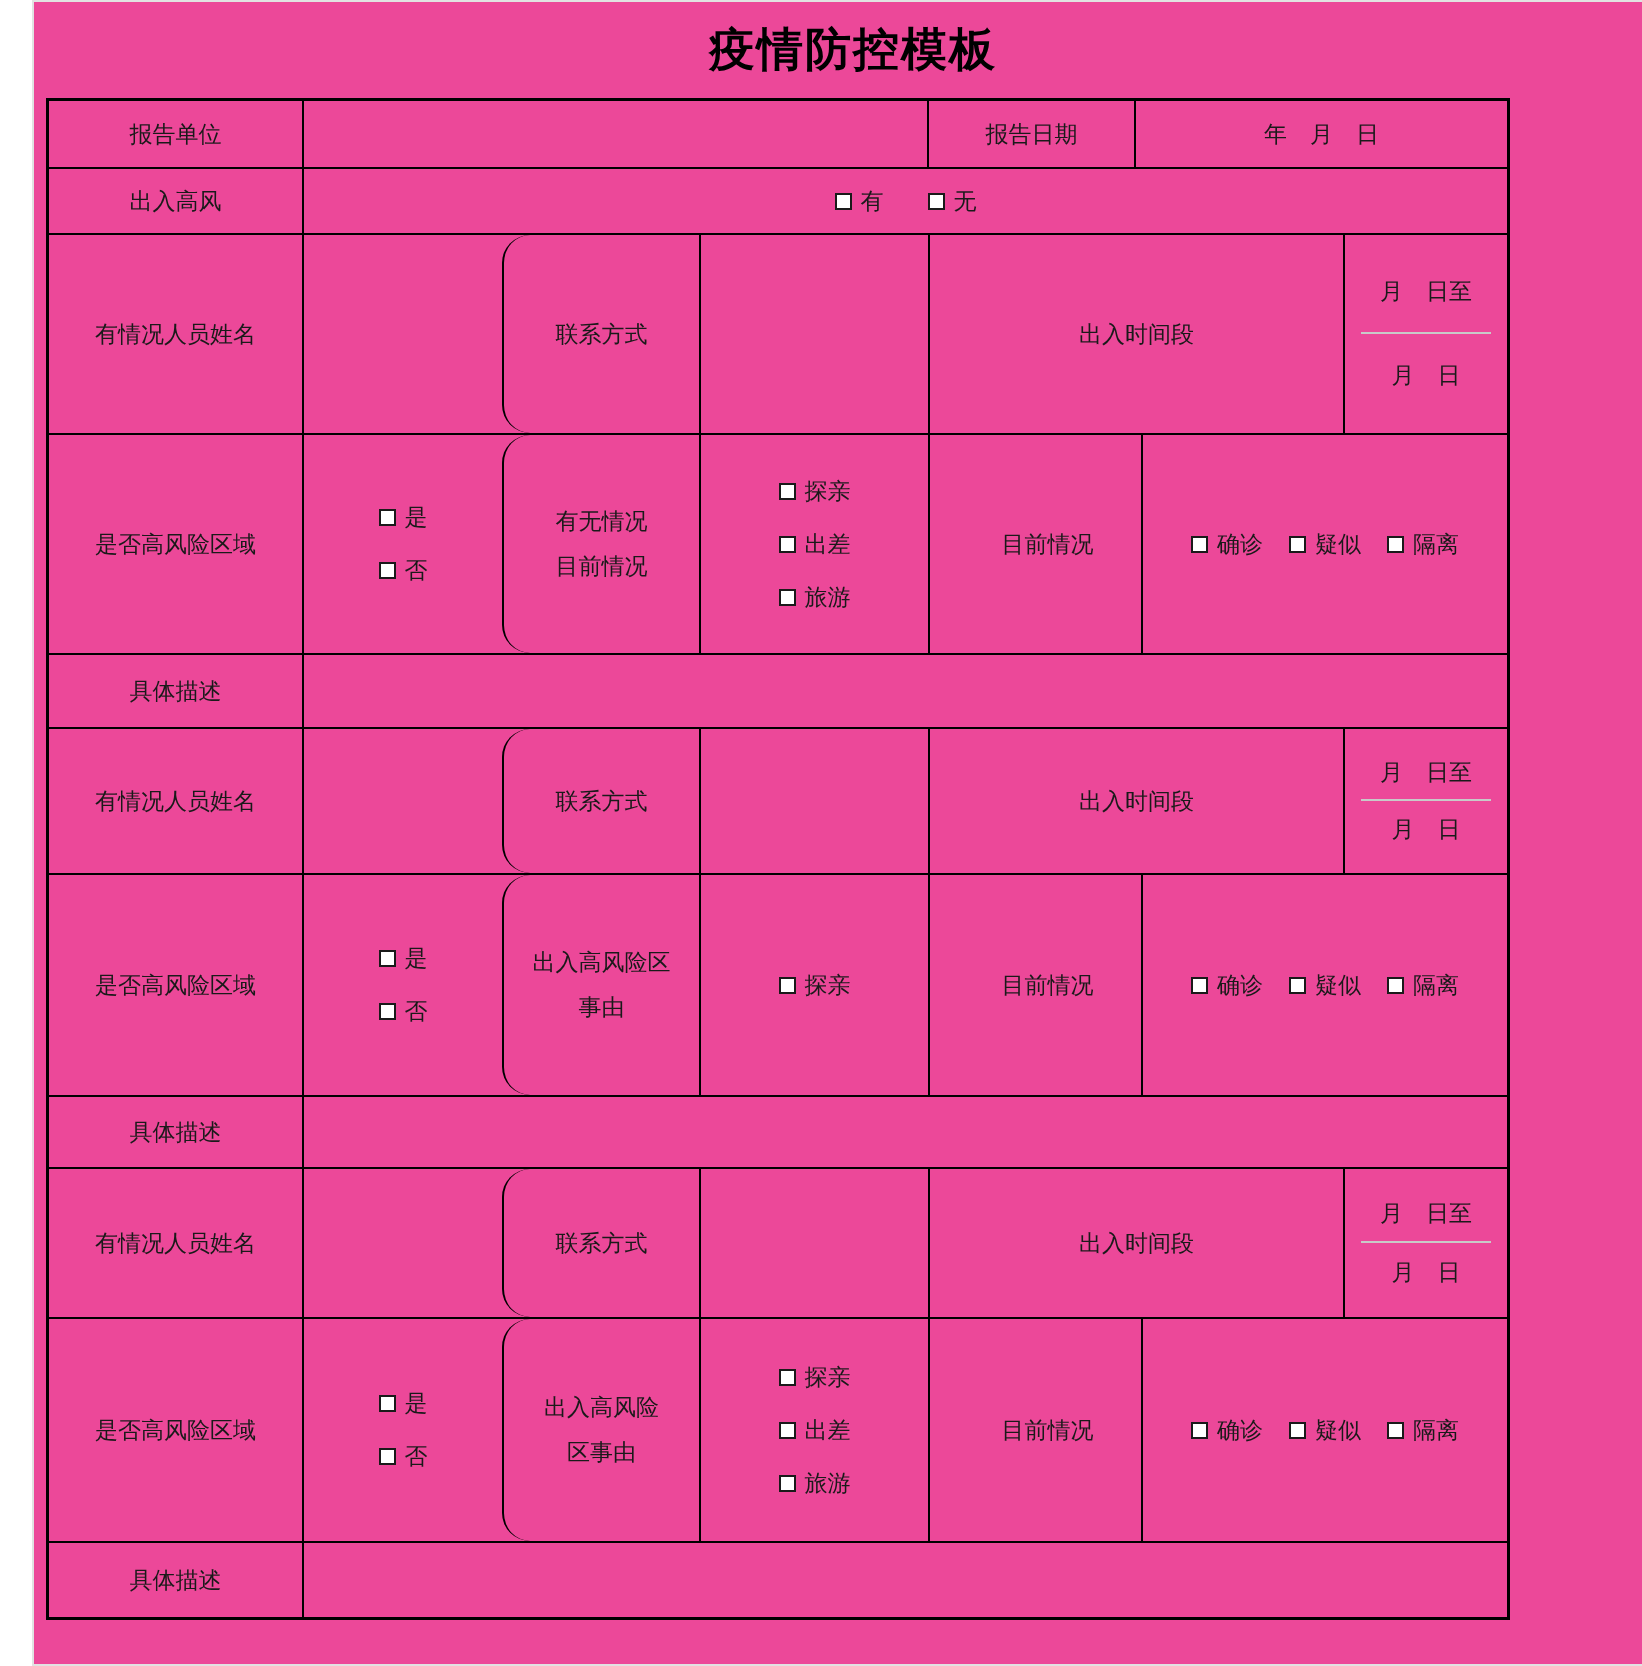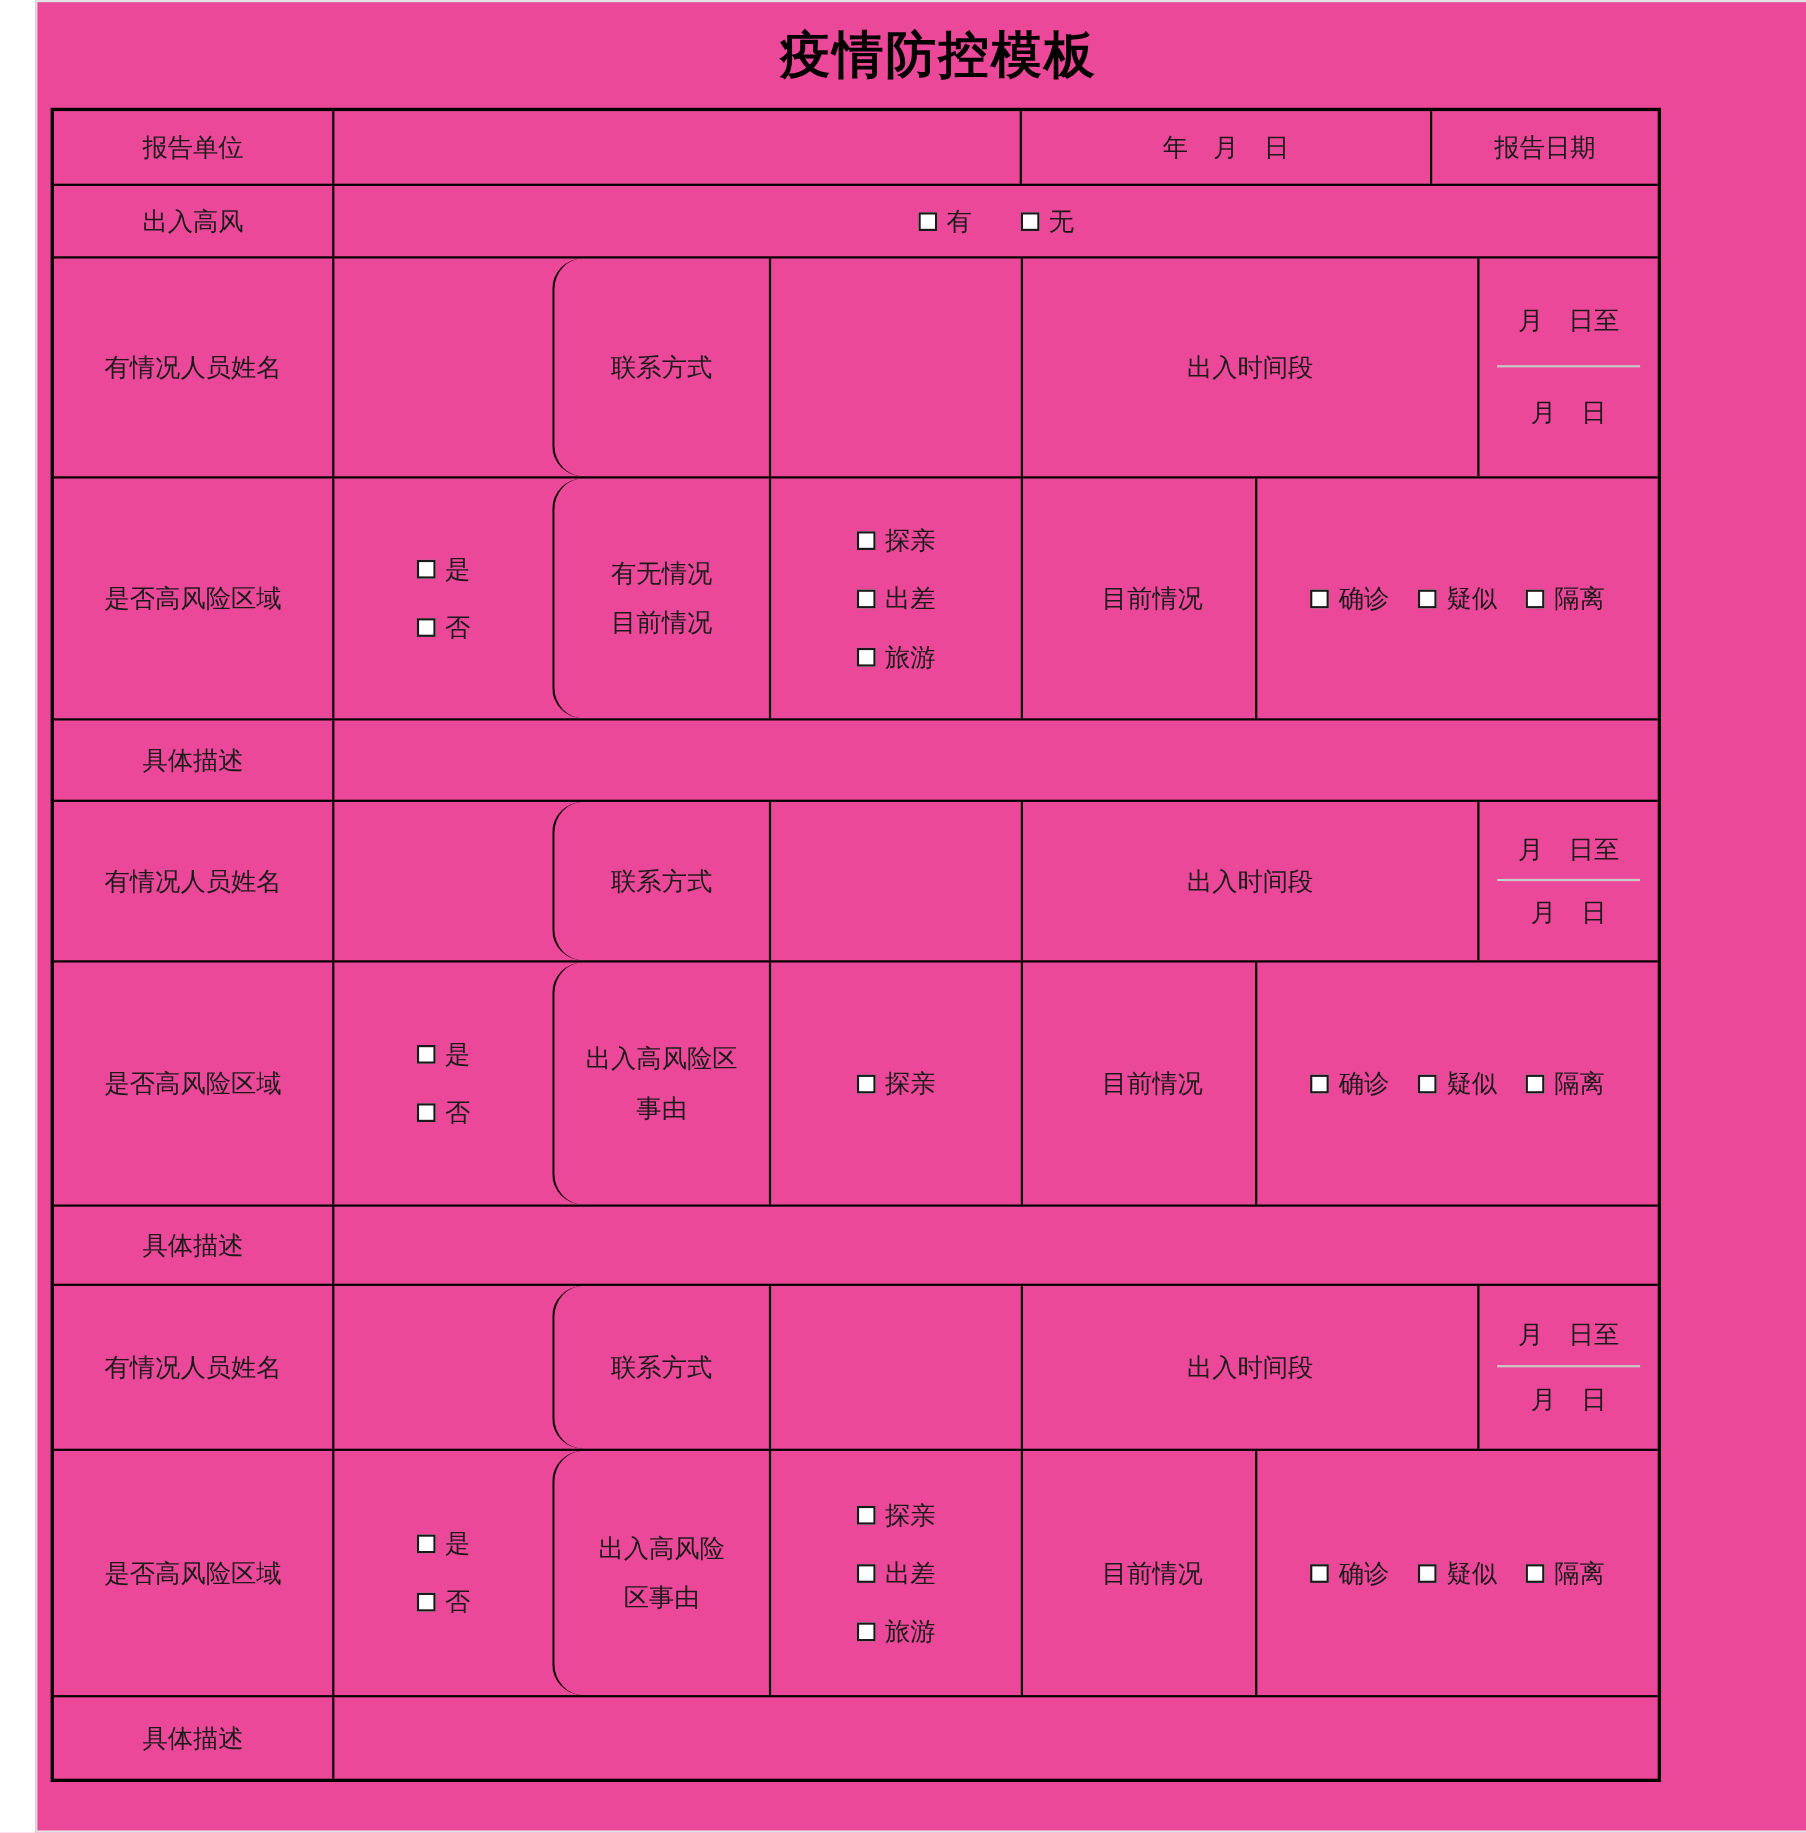--- a/index.html
+++ b/index.html
@@ -93,22 +93,22 @@
 <div class="page">
   <div class="title-bar">
     <h1>疫情防控模板</h1>
   </div>
 
   <div class="ftable">
 
     <div class="row h66">
       <div class="cell w253">报告单位</div>
       <div class="cell w625 blank-cell"></div>
+      <div class="cell w207">报告日期</div>
       <div class="cell grow blank-cell">年　月　日</div>
-      <div class="cell w207">报告日期</div>
     </div>
 
     <div class="row h66">
       <div class="cell w253">出入高风</div>
       <div class="cell grow opts-row-wide" style="gap:44px;">
         <div class="opt">
           <span class="cb"></span>
           <span>有</span>
         </div>
         <div class="opt">

